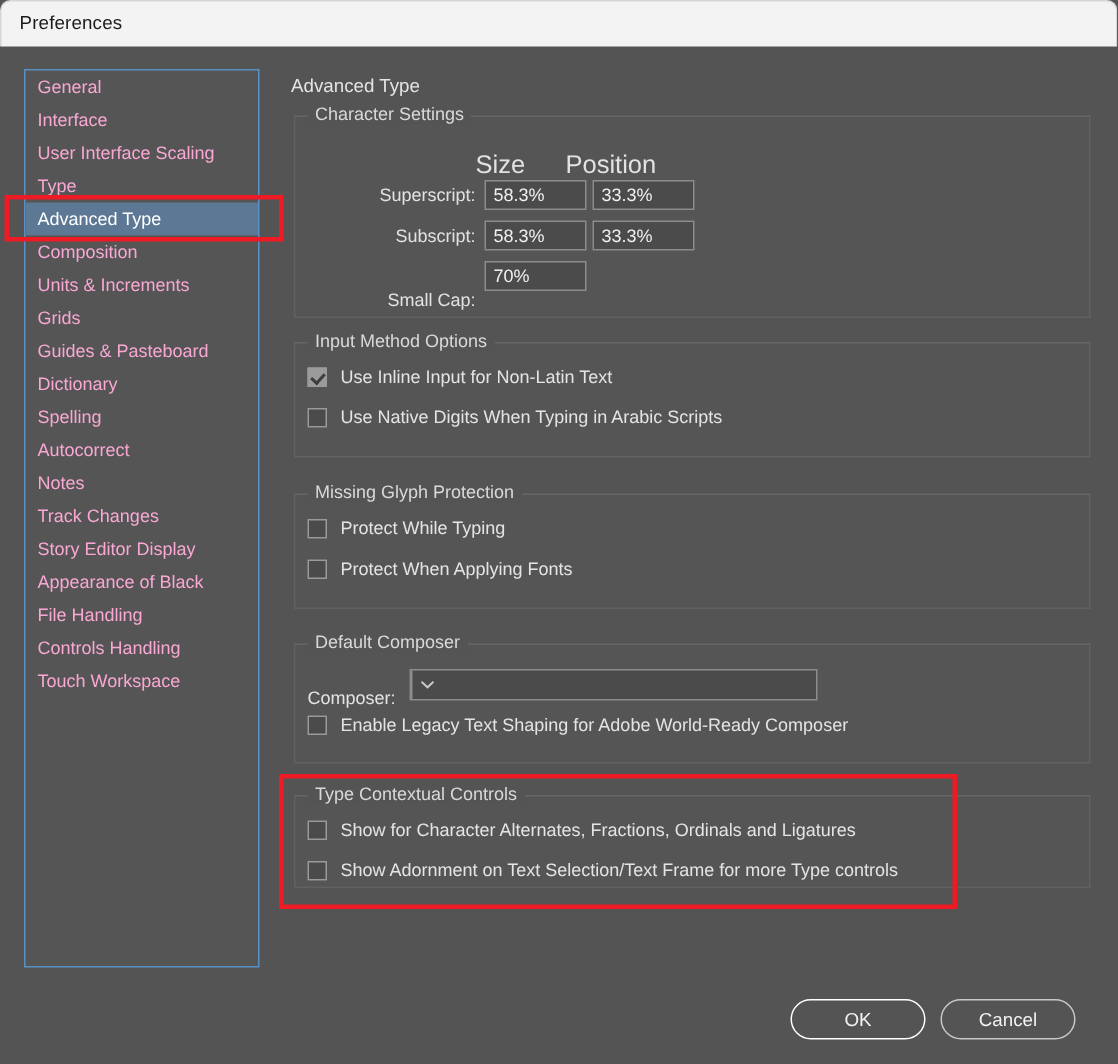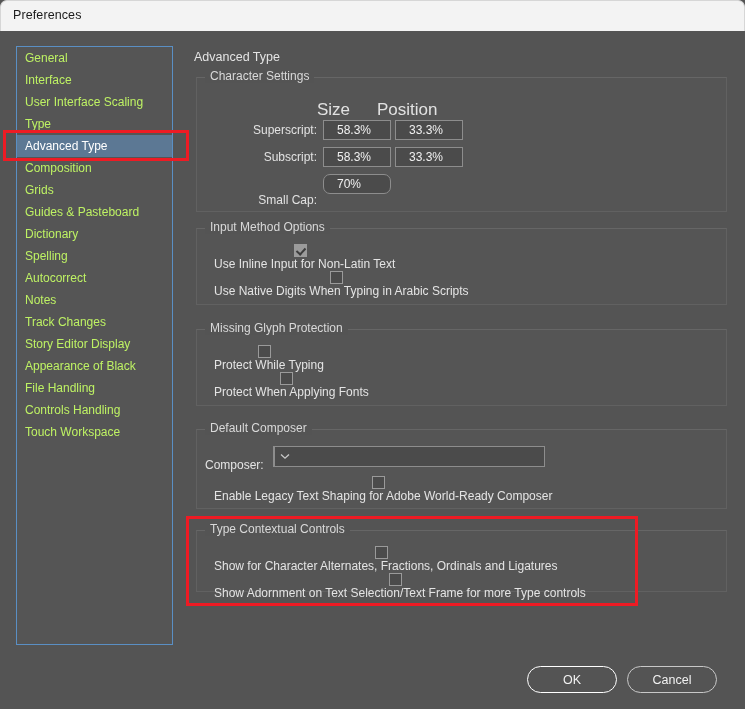--- a/index.html
+++ b/index.html
@@ -55,21 +55,21 @@
     border: 1px solid #5a8fc4;
     box-sizing: border-box;
     background: #555555;
     overflow: hidden;
   }
   .side-item {
     height: 22px;
     line-height: 22px;
     padding-left: 8px;
     font-size: 12px;
-    color: #bef264;
+    color: #f9a8d4;
     white-space: nowrap;
     box-sizing: border-box;
   }
   .side-item.selected {
     background: #5c7894;
     color: #ffffff;
   }
 
   
   .redbox {
@@ -146,44 +146,43 @@
   }
   .txtbox {
     position: absolute;
     height: 20px;
     background: #4b4b4b;
     border: 1px solid #8d8d8d;
     box-sizing: border-box;
     font-size: 12px;
     color: #f0f0f0;
     line-height: 18px;
-    padding-left: 13px;
+    padding-left: 5px;
     width: 68px;
     white-space: nowrap;
     overflow: hidden;
   }
 
   #lbl-superscript { left: 10px;  top: 45px; }
   #lbl-subscript   { left: 10px;  top: 72px; }
   #lbl-smallcap    { left: 10px;  top: 99px; margin-top: 16px; }
 
   #fld-sup-size    { left: 126px; top: 42px; }
   #fld-sup-pos     { left: 198px; top: 42px; }
   #fld-sub-size    { left: 126px; top: 69px; }
   #fld-sub-pos     { left: 198px; top: 69px; }
-  #fld-smallcap    { left: 126px; top: 96px; border-radius: 7px; }
+  #fld-smallcap    { left: 126px; top: 96px; }
 
   
   .cbrow {
     position: absolute;
     left: 8px;
     display: flex;
-    align-items: center;
+    align-items: flex-end;
     white-space: nowrap;
-    flex-direction: column;
   }
   .cbox {
     width: 13px;
     height: 13px;
     background: #4b4b4b;
     border: 1px solid #9a9a9a;
     box-sizing: border-box;
     position: relative;
     flex: 0 0 auto;
   }
@@ -291,20 +290,21 @@
     <span class="title-text">Preferences</span>
   </div>
 
   <div id="sidebar">
       <div class="side-item">General</div>
       <div class="side-item">Interface</div>
       <div class="side-item">User Interface Scaling</div>
       <div class="side-item">Type</div>
       <div class="side-item selected">Advanced Type</div>
       <div class="side-item">Composition</div>
+      <div class="side-item">Units &amp; Increments</div>
       <div class="side-item">Grids</div>
       <div class="side-item">Guides &amp; Pasteboard</div>
       <div class="side-item">Dictionary</div>
       <div class="side-item">Spelling</div>
       <div class="side-item">Autocorrect</div>
       <div class="side-item">Notes</div>
       <div class="side-item">Track Changes</div>
       <div class="side-item">Story Editor Display</div>
       <div class="side-item">Appearance of Black</div>
       <div class="side-item">File Handling</div>

